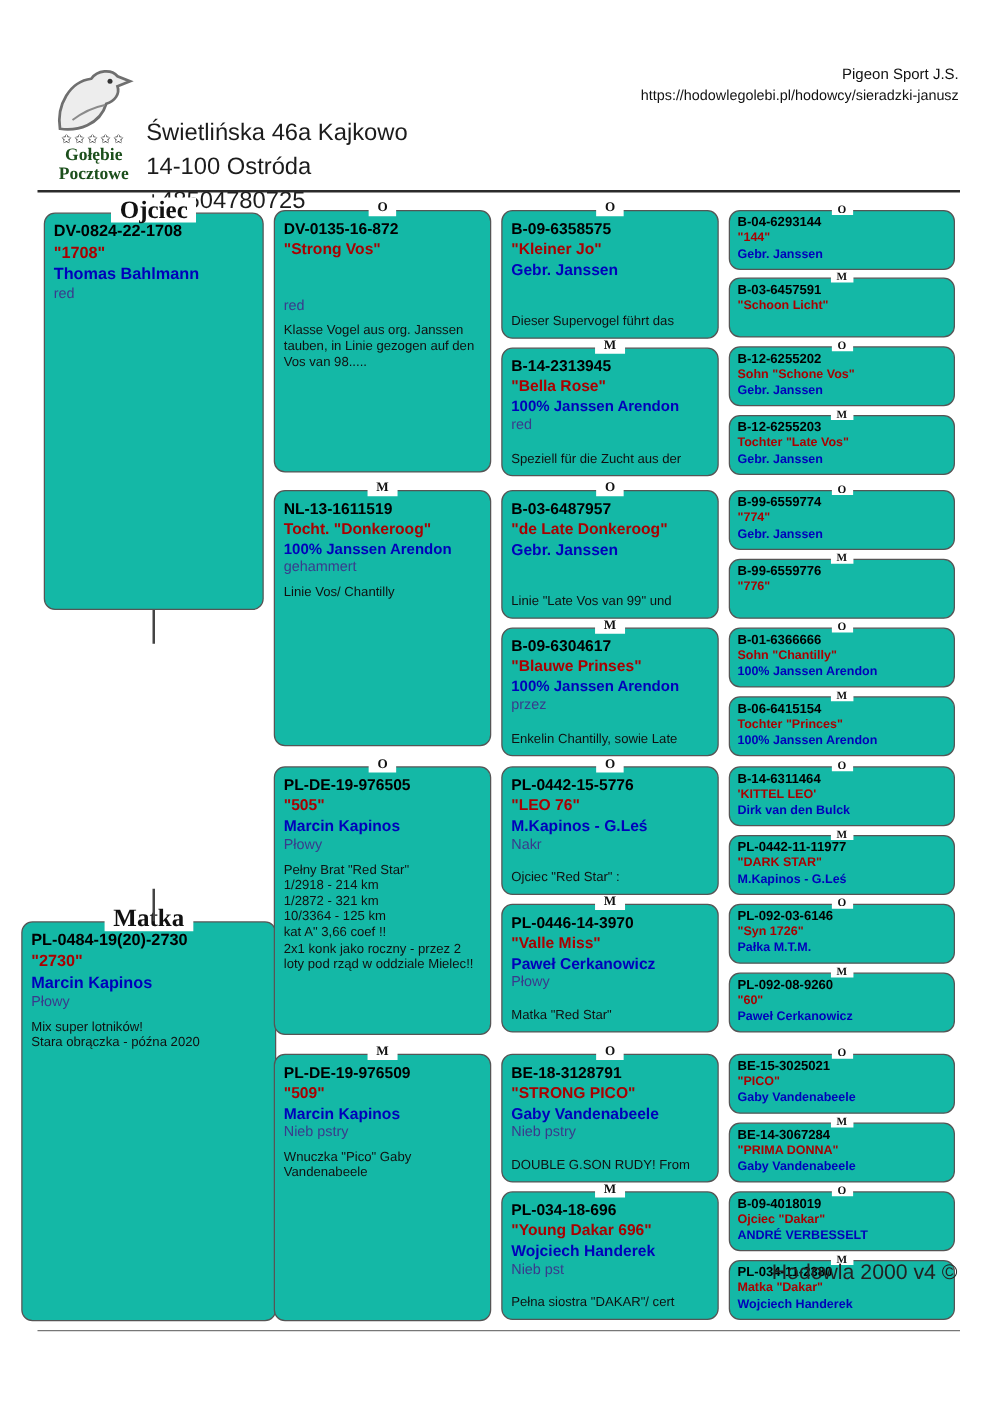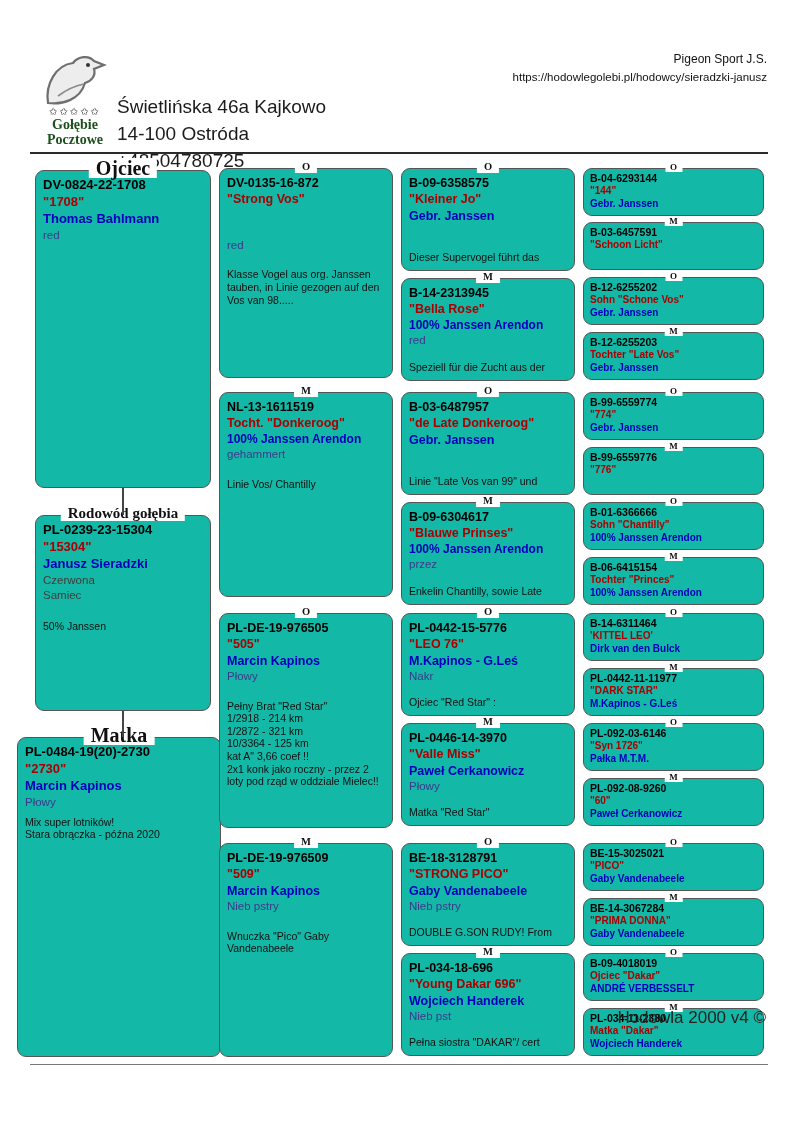--- a/index.html
+++ b/index.html
@@ -28,21 +28,21 @@
        padding:0 7px;font-family:"Liberation Serif",serif;font-weight:bold;font-size:10.5px;
        color:#111;white-space:nowrap;line-height:1}
   .tag-big{font-size:20px;top:-13px}
   .tag-mid{font-size:15px;top:-10px}
   .ring{font-size:12.5px;font-weight:bold;color:#000;line-height:1.3}
   .pname{font-size:12.5px;font-weight:bold;color:#aa0000;line-height:1.3}
   .owner{font-size:12.5px;font-weight:bold;color:#0000bb;line-height:1.3}
   .info{font-size:12px;font-weight:bold;color:#0000bb;line-height:1.3}
   .colr{font-size:11.5px;color:#3a3a8c;line-height:1.3}
   .darkl{font-size:11.5px;color:#3c3c3c;line-height:1.35;white-space:pre-line}
-  .desc{font-size:10.5px;color:#101010;line-height:1.2;margin-top:16px;white-space:pre-line}
+  .desc{font-size:10.5px;color:#101010;line-height:1.2;margin-top:6px;white-space:pre-line}
   .g1 .ring,.g1 .pname,.g1 .owner{font-size:13px}
   .g1 .desc{margin-top:16px}
   .g3 .desc{margin-top:auto;padding-bottom:2px}
   .g4{padding:3px 6px 2px}
   .g4 .ring{font-size:10.5px;line-height:1.28}
   .g4 .pname{font-size:10px;line-height:1.28}
   .g4 .owner{font-size:10px;line-height:1.28}
   .g4 .tag{font-size:9px;top:-6px;padding:0 5px}
   .vline{position:absolute;width:0;border-left:2px solid #444}
 </style>
@@ -77,29 +77,20 @@
   <div class="rule" style="top:152px"></div>
 
   <div class="box g1" style="left:35px;top:170px;width:176px;height:318px">
     <span class="tag tag-big">Ojciec</span>
     <div class="ring">DV-0824-22-1708</div>
     <div class="pname">"1708"</div>
     <div class="owner">Thomas Bahlmann</div>
     <div class="colr">red</div>
   </div>
 
-  <div class="box g1" style="left:35px;top:515px;width:176px;height:196px">
-    <span class="tag tag-mid">Rodowód gołębia</span>
-    <div class="ring">PL-0239-23-15304</div>
-    <div class="pname">"15304"</div>
-    <div class="owner">Janusz Sieradzki</div>
-    <div class="darkl">Czerwona
-Samiec</div>
-    <div class="desc">50% Janssen</div>
-  </div>
 
   <div class="box g1" style="left:17px;top:737px;width:204px;height:320px">
     <span class="tag tag-big">Matka</span>
     <div class="ring">PL-0484-19(20)-2730</div>
     <div class="pname">"2730"</div>
     <div class="owner">Marcin Kapinos</div>
     <div class="colr">Płowy</div>
     <div class="desc" style="margin-top:6px">Mix super lotników!
 Stara obrączka - późna 2020</div>
   </div>

